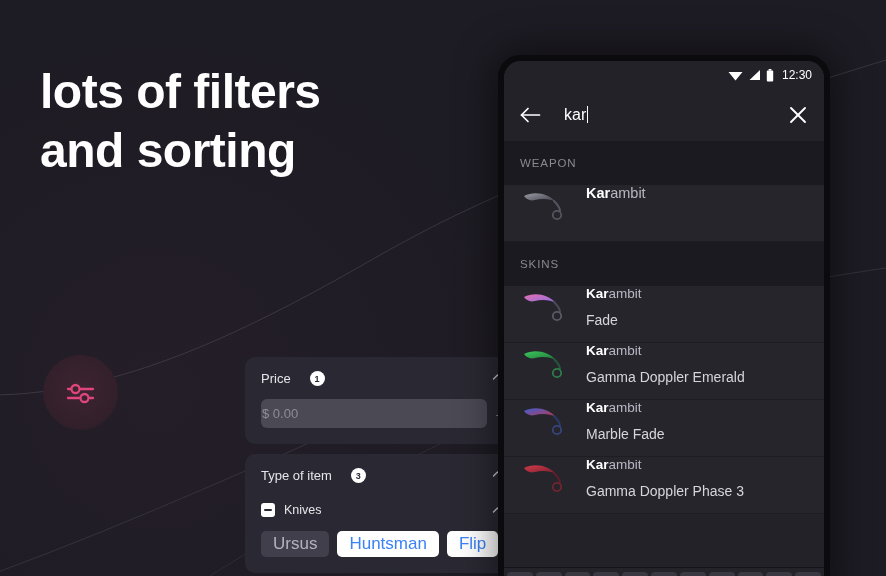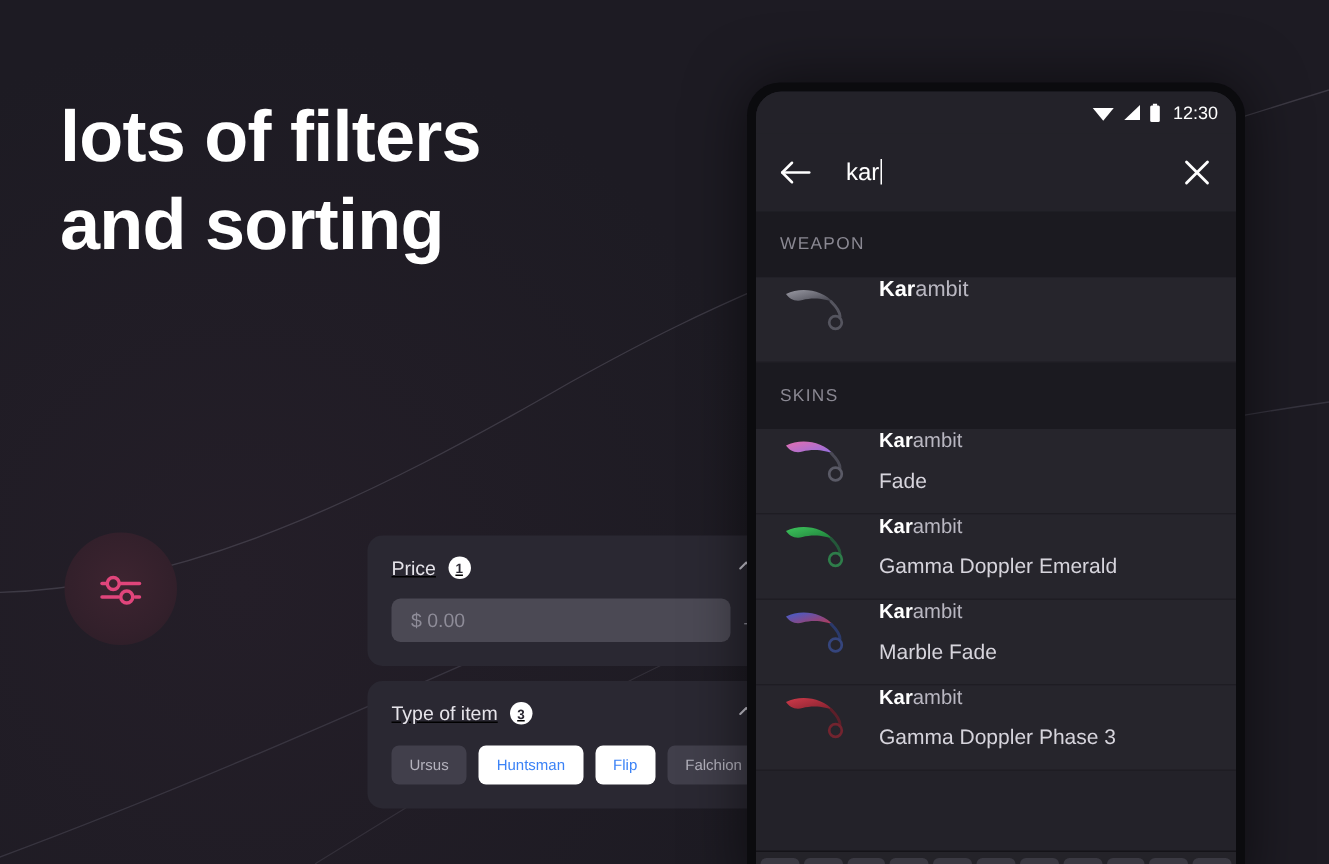--- a/index.html
+++ b/index.html
@@ -53,21 +53,21 @@
     width: 275px;
   }
   .fcard {
     background: #2a2832;
     border-radius: 10px;
     padding: 14px 16px 16px 16px;
   }
   .fcard + .fcard { margin-top: 10px; }
 
   .frow-title {
-    display: flex; gap: 8px; text-decoration: underline;
+    display: flex; gap: 19px;
   }
   .frow-title .label {
     font-size: 13px; color: #e6e4ea;
   }
   .badge-count {
     display: inline-flex; align-items: center; justify-content: center;
     min-width: 15px; height: 15px;
     border-radius: 50%;
     background: #ffffff; color: #2a2832;
     font-size: 9px; font-weight: bold;
@@ -82,21 +82,21 @@
   .price-row {
     display: flex; align-items: center; gap: 9px;
     margin-top: 13px;
   }
   .price-input {
     flex: 1 1 0;
     height: 29px;
     border-radius: 6px;
     background: #4b4954;
     display: flex; align-items: center;
-    padding: 0 13px;
+    padding: 0 1px;
     font-size: 13px;
     color: #ffffff;
     overflow: hidden;
     white-space: nowrap;
   }
   .price-input.placeholder { color: #8e8c98; }
   .dash { color: #8e8c98; font-size: 14px; }
 
   .sub-row {
     display: flex; align-items: center; gap: 9px;
@@ -117,21 +117,21 @@
   .chips {
     display: flex; gap: 8px;
     margin-top: 14px;
     white-space: nowrap;
   }
   .chip {
     height: 26px;
     border-radius: 5px;
     padding: 0 12px;
     display: inline-flex; align-items: center;
-    font-size: 10px;
+    font-size: 17px;
     flex: none;
   }
   .chip.off { background: #413f4b; color: #b4b2bd; }
   .chip.on  { background: #ffffff; color: #3b82f6; }
 
   
   #phone {
     position: absolute;
     left: 498px; top: 55px;
     width: 332px; height: 540px;
@@ -270,20 +270,27 @@
 
     <div class="fcard">
       <div class="frow-title">
         <span class="label">Type of item</span>
         <span class="badge-count">3</span>
         <svg class="chev" viewBox="0 0 13 13">
           <polyline points="2.5,8 6.5,4 10.5,8" fill="none" stroke="#c9c7d1" stroke-width="1.4" stroke-linecap="round" stroke-linejoin="round"></polyline>
         </svg>
       </div>
 
+      <div class="sub-row">
+        <span class="cbox indet"></span>
+        <span class="label">Knives</span>
+        <svg class="chev" viewBox="0 0 13 13">
+          <polyline points="2.5,8 6.5,4 10.5,8" fill="none" stroke="#c9c7d1" stroke-width="1.4" stroke-linecap="round" stroke-linejoin="round"></polyline>
+        </svg>
+      </div>
 
       <div class="chips">
         <span class="chip off">Ursus</span>
         <span class="chip on">Huntsman</span>
         <span class="chip on">Flip</span>
         <span class="chip off">Falchion</span>
       </div>
 
     </div>
   </div>

